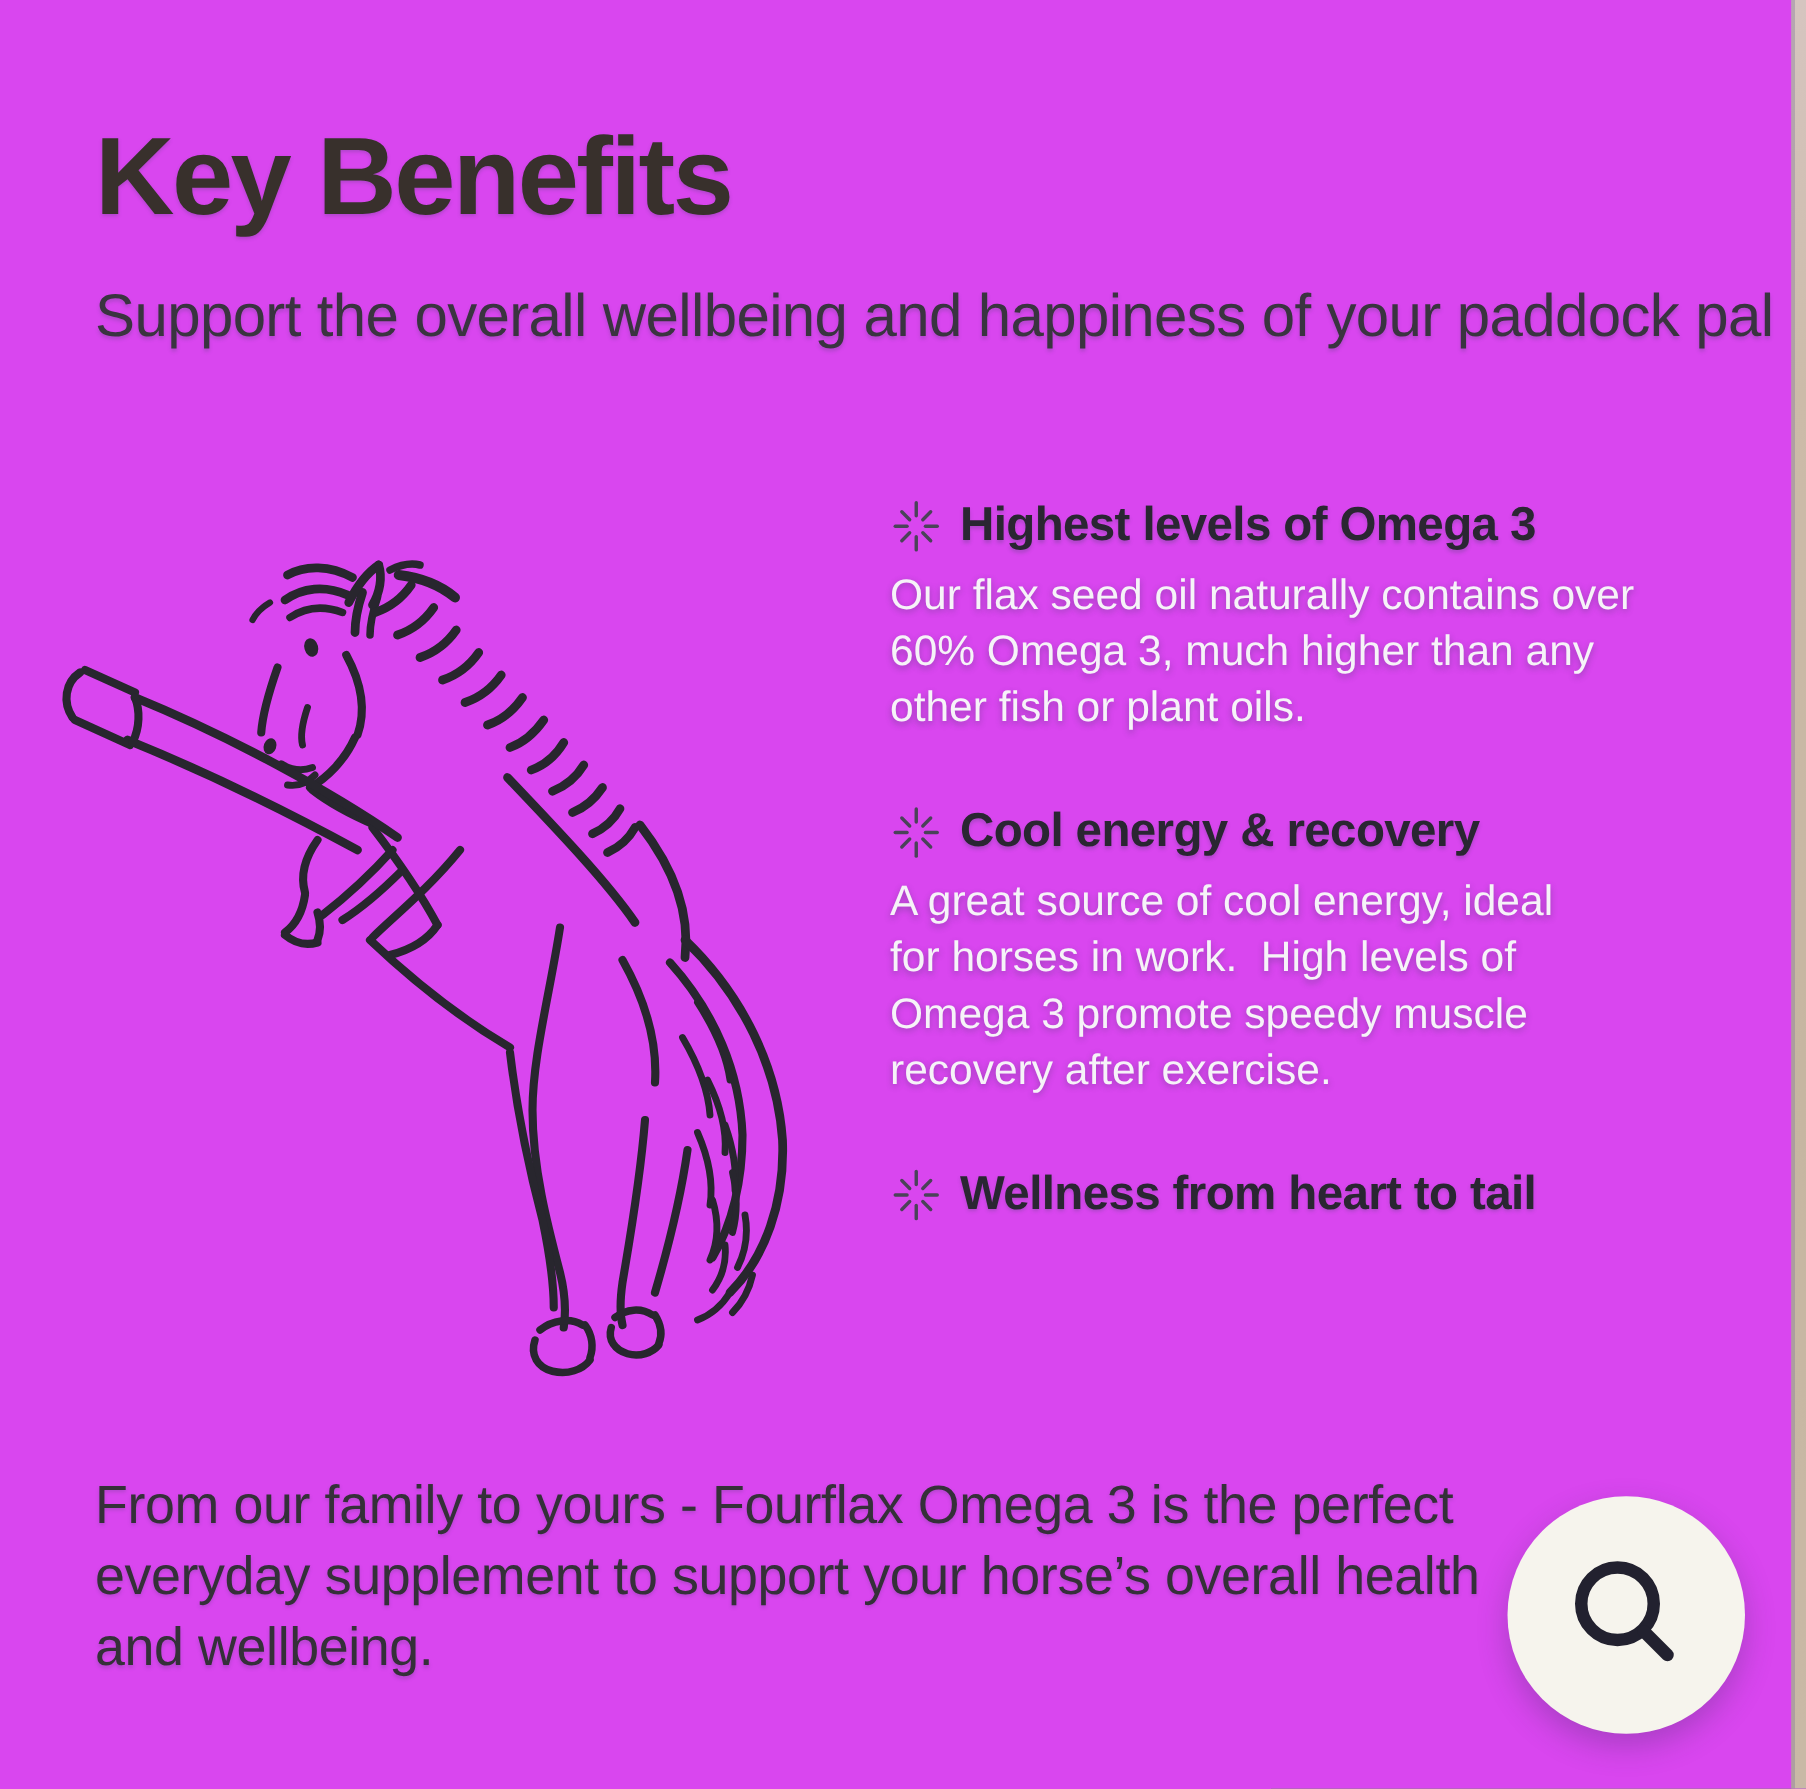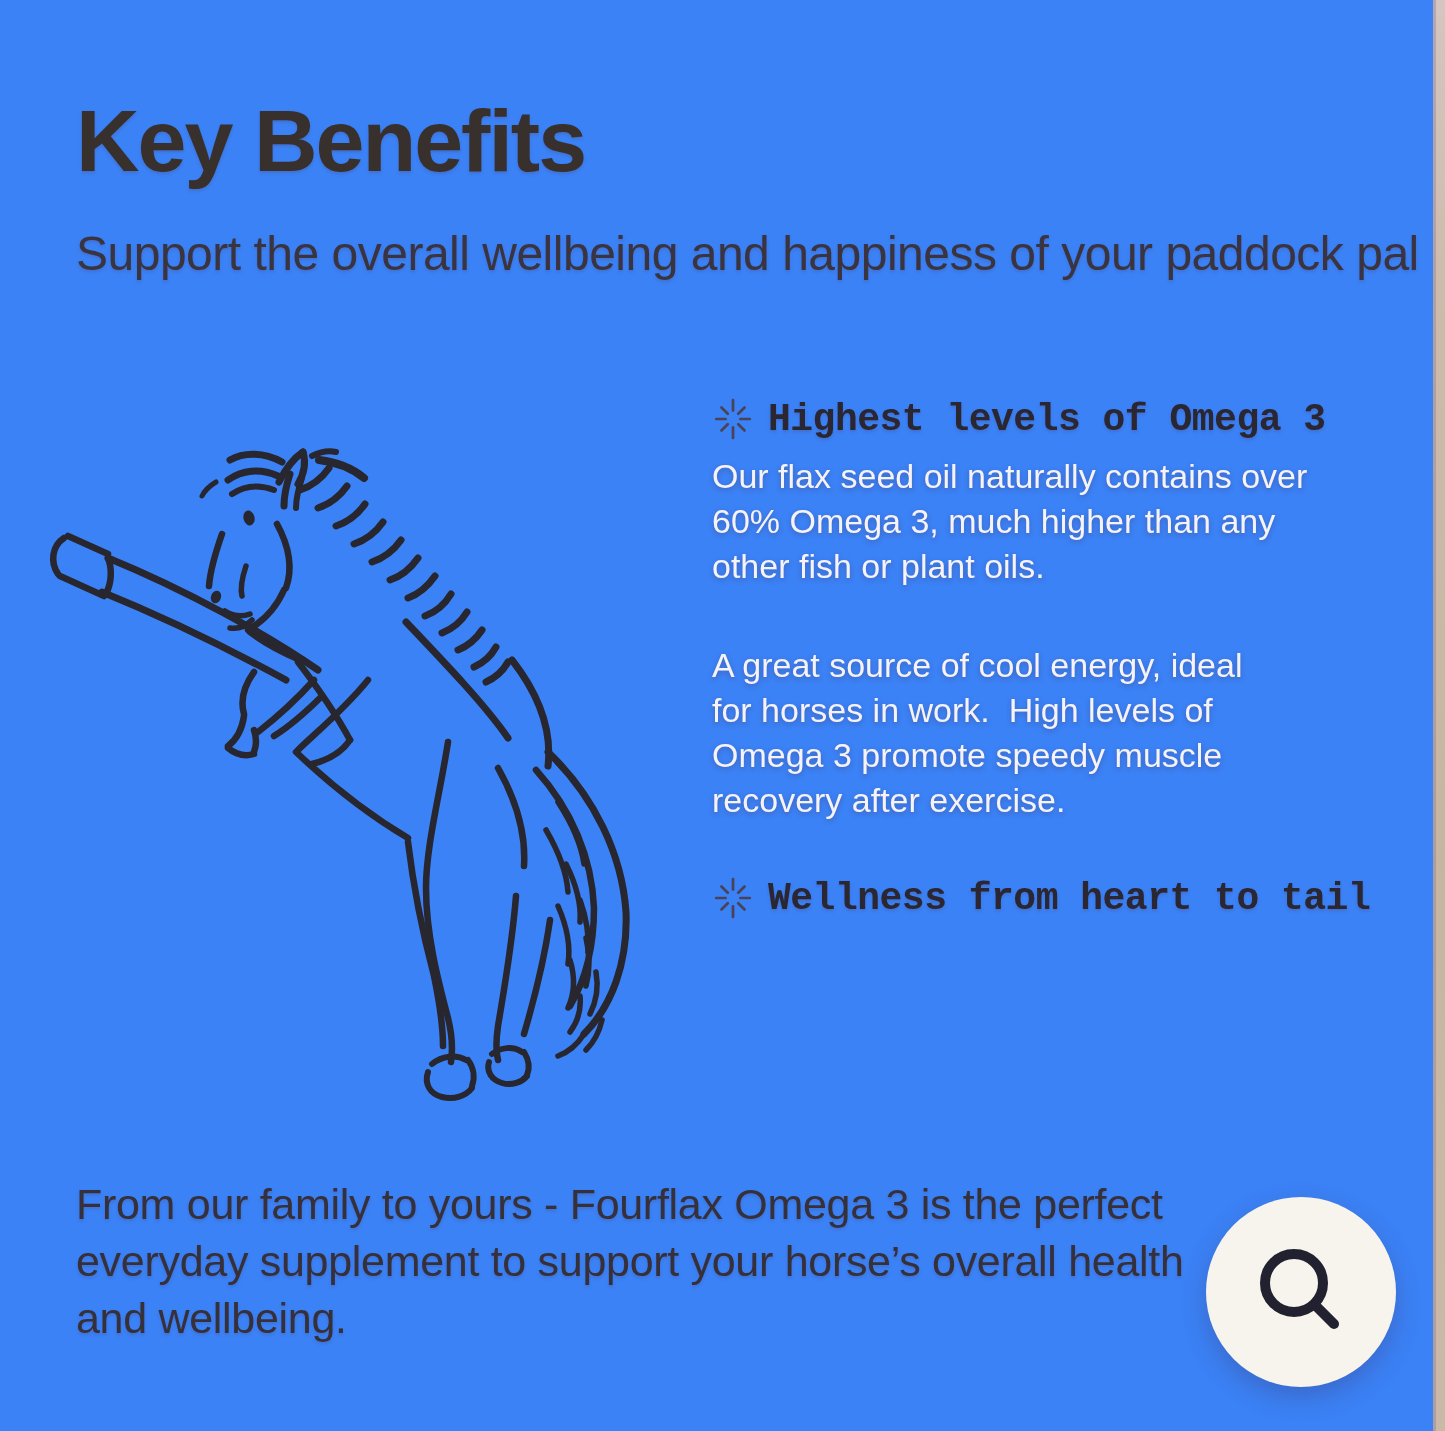--- a/index.html
+++ b/index.html
@@ -1,20 +1,20 @@
 <!DOCTYPE html>
 <html><head>
 <meta charset="utf-8">
 <style>
   html, body { margin: 0; padding: 0; background: #888; }
   .canvas {
     position: relative;
     width: 1445px;
     height: 1431px;
-    background: #3b82f6;
+    background: #d946ef;
     overflow: hidden;
     font-family: "Liberation Sans", sans-serif;
   }
   .edge-strip {
     position: absolute;
     top: 0; right: 0;
     width: 9px; height: 100%;
     background: linear-gradient(180deg, #d6c5c0 0%, #ccbba9 22%, #c6b6a1 60%, #c9b9a6 100%);
     border-left: 3px solid rgba(122, 108, 152, 0.35);
   }
@@ -53,24 +53,23 @@
   .benefits {
     position: absolute;
     left: 712px; top: 398px;
     width: 724px;
     display: flex;
     flex-direction: column;
     gap: 54px;
   }
   .benefit-head {
     display: flex;
-    align-items: flex-start;
+    align-items: flex-end;
     gap: 14px;
     margin-bottom: 12px;
-    font-family: Liberation Mono, monospace;
   }
   .benefit-head h3 {
     margin: 0;
     font-size: 38px;
     line-height: 44px;
     font-weight: 700;
     letter-spacing: -0.5px;
     color: #2a2632;
     text-shadow: 0 2px 3px rgba(80, 68, 115, 0.30);
   }
@@ -237,20 +236,35 @@
           </g>
         </svg>
         <h3>Highest levels of Omega 3</h3>
       </div>
       <p class="benefit-body">Our flax seed oil naturally contains over
 60% Omega 3, much higher than any
 other fish or plant oils.</p>
     </section>
 
     <section class="benefit">
+      <div class="benefit-head">
+        <svg class="sparkle" width="42" height="42" viewBox="0 0 40 40">
+          <g stroke="#4a4358" stroke-width="2.6" stroke-linecap="round" fill="none">
+            <path d="M20,2 L20,12"></path>
+              <path d="M20,28 L20,38"></path>
+            <path d="M4,20 L13,20"></path>
+              <path d="M27,20 L36,20"></path>
+            <path d="M9,9 L15,15"></path>
+              <path d="M25,25 L31,31"></path>
+            <path d="M31,9 L25,15"></path>
+              <path d="M15,25 L9,31"></path>
+          </g>
+        </svg>
+        <h3>Cool energy &amp; recovery</h3>
+      </div>
       <p class="benefit-body">A great source of cool energy, ideal
 for horses in work.  High levels of
 Omega 3 promote speedy muscle
 recovery after exercise.</p>
     </section>
 
     <section class="benefit">
       <div class="benefit-head">
         <svg class="sparkle" width="42" height="42" viewBox="0 0 40 40">
           <g stroke="#4a4358" stroke-width="2.6" stroke-linecap="round" fill="none">

